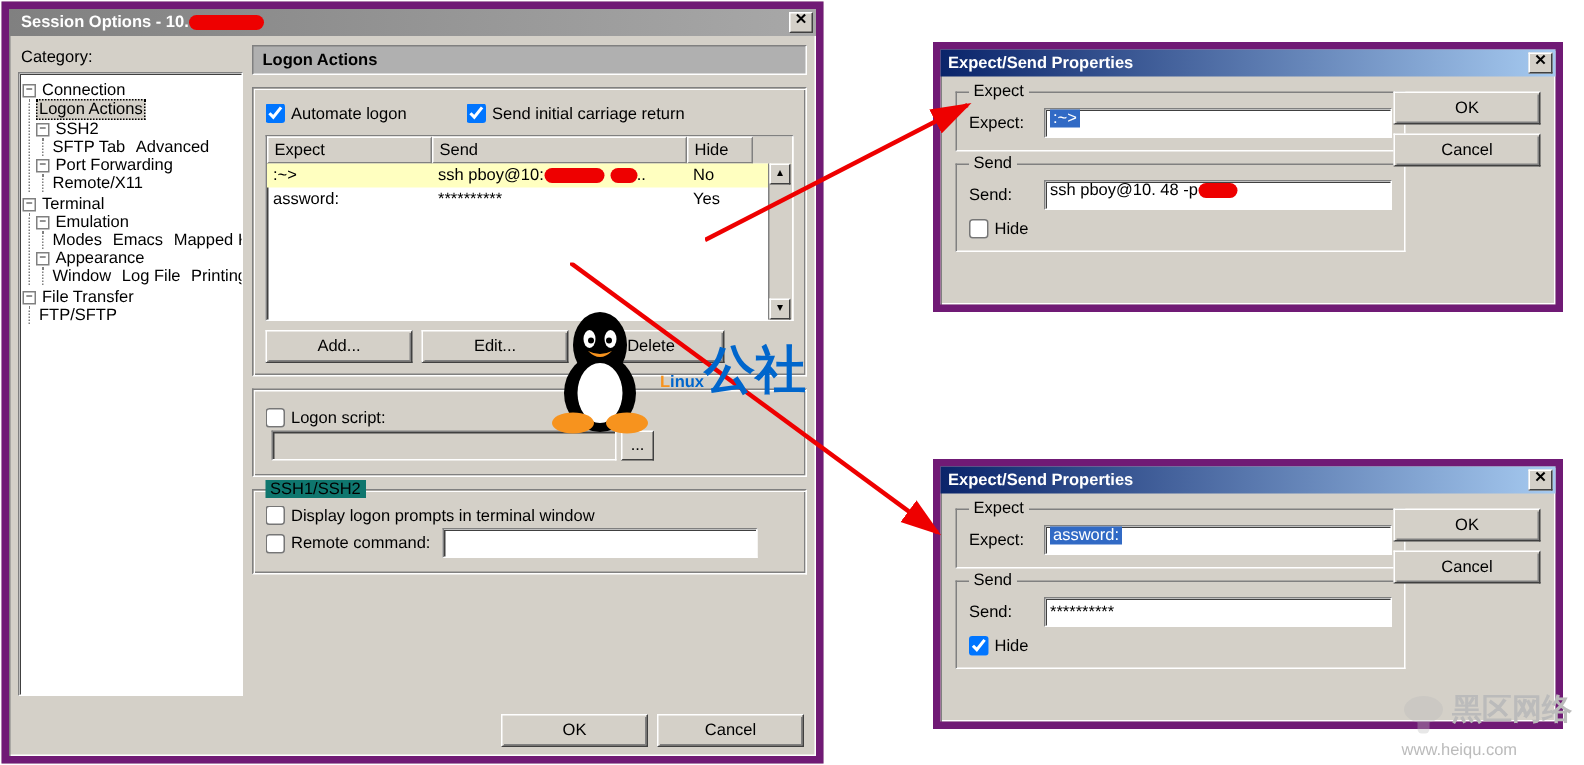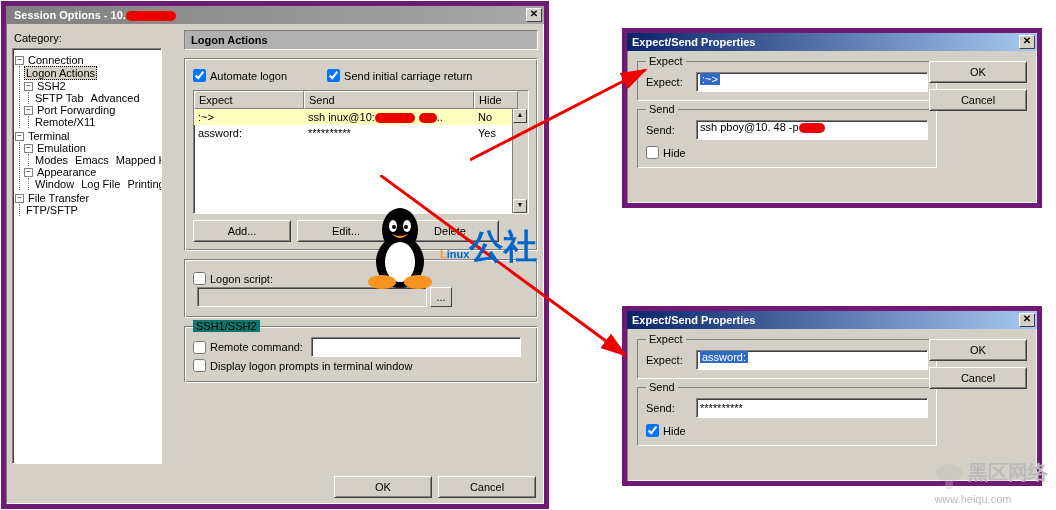--- a/index.html
+++ b/index.html
@@ -4,21 +4,21 @@
 <style>
 *{box-sizing:border-box;margin:0;padding:0;font-family:Tahoma,Arial,sans-serif;font-size:11px}
 body{background:#fff;width:1056px;height:510px;position:relative;overflow:hidden}
 .dlg{position:absolute;background:#d4d0c8;border:5px solid #701a75;box-shadow:1px 1px 0 #808080 inset,-1px -1px 0 #fff inset}
 .titlebar{height:18px;display:flex;align-items:center;padding:0 2px;color:#fff}
 .tb-main{background:linear-gradient(to right,#808080,#a8a8a8)}
 .tb-blue{background:linear-gradient(to right,#0a246a,#a6caf0)}
 .titlebar span{flex:1;padding-left:3px;font-weight:bold}
 .closebtn{width:16px;height:14px;background:#d4d0c8;border:1px solid #fff;border-right-color:#404040;border-bottom-color:#404040;font-weight:bold;font-size:10px;text-align:center;line-height:10px;cursor:pointer;color:#000}
 .main{left:1px;top:1px;width:548px;height:508px}
-.main-body{padding:6px;display:flex;gap:22px;height:calc(100% - 18px - 34px)}
+.main-body{padding:6px;display:flex;gap:6px;height:calc(100% - 18px - 34px)}
 .cat-label{display:block;margin:2px 0 4px 2px}
 .tree{width:150px;height:420px;background:#fff;border:1px solid #808080;border-right-color:#fff;border-bottom-color:#fff;box-shadow:1px 1px 0 #404040 inset;padding:4px 2px;overflow:hidden}
 .tree ul{list-style:none}
 .tree li{white-space:nowrap;padding:1px 0}
 .tnode{display:flex;align-items:center;gap:2px}
 .tg{width:9px;height:9px;border:1px solid #808080;display:inline-flex;align-items:center;justify-content:center;font-size:8px;line-height:8px;background:#fff;cursor:pointer}
 .lines{display:inline-block;border-left:1px dotted #808080;margin-left:4px;padding-left:4px}
 .leaf{display:inline-block;padding:0 2px}
 .sel{background:#d4d0c8;border:1px dotted #000;padding:0 1px}
 .right{flex:1;display:flex;flex-direction:column}
@@ -152,21 +152,21 @@
         </div>
         <div class="listbox">
           <div class="lhdr">
             <div class="c1">Expect</div>
             <div class="c2">Send</div>
             <div class="c3">Hide</div>
           </div>
           <div class="lbody">
             <div class="lrow selrow">
               <div class="c1">:~&gt;</div>
-              <div class="c2"><span>ssh inux@10:</span><span class="redact" style="width:40px"></span><span class="redact" style="width:18px;margin-left:4px"></span>..</div>
+              <div class="c2"><span>ssh pboy@10:</span><span class="redact" style="width:40px"></span><span class="redact" style="width:18px;margin-left:4px"></span>..</div>
               <div class="c3">No</div>
             </div>
             <div class="lrow">
               <div class="c1">assword:</div>
               <div class="c2">**********</div>
               <div class="c3">Yes</div>
             </div>
             <div class="sb">
               <div class="sbar">▴</div>
               <div class="sbar" style="position:absolute;bottom:0">▾</div>
@@ -186,27 +186,27 @@
             <span>Logon script:</span>
           </label>
         <input class="txt" style="flex: 1 1 0%; width: 230px; margin-left: 4px; background: rgb(212, 208, 200);" disabled="">
         <button class="browse">...</button>
       </div>
 
       <div class="fieldset">
         <legend>SSH1/SSH2</legend>
         <label class="chkrow">
             <input type="checkbox" class="chk" style="">
+            <span>Display logon prompts in terminal window</span>
+          </label>
+        <label class="chkrow">
+            <input type="checkbox" class="chk" style="">
             <span>Remote command:</span>
           <input class="txt" style="width: 210px; margin-left: 4px;">
         </label>
-        <label class="chkrow">
-            <input type="checkbox" class="chk" style="">
-            <span>Display logon prompts in terminal window</span>
-          </label>
       </div>
     </div>
   </div>
   <div class="footer">
     <button class="btn">OK</button>
     <button class="btn">Cancel</button>
   </div>
 </div>
 
 <div class="dlg small d1">

